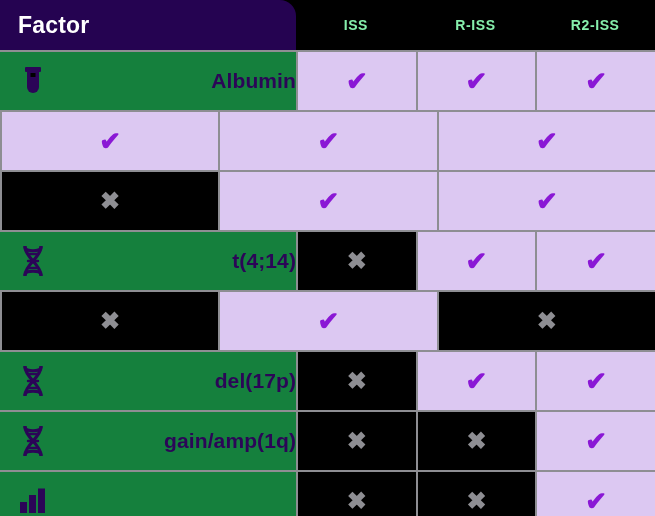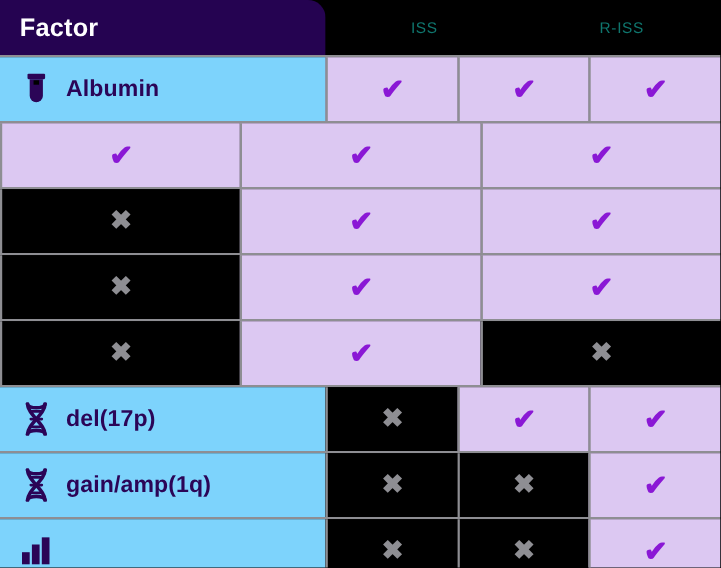--- a/index.html
+++ b/index.html
@@ -45,45 +45,46 @@
     letter-spacing: 0.2px;
   }
   .th-col {
     flex: 1 1 0;
     display: flex;
     align-items: center;
     justify-content: center;
     background: #000000;
   }
   .th-col-label {
-    color: #0f766e;
+    color: #86efac;
     font-size: 14px;
-    font-weight: normal;
+    font-weight: bold;
     letter-spacing: 0.6px;
   }
 
   
   .row {
     display: flex;
     height: 58px;
     align-items: stretch;
     border-top: 2px solid #8e8e93;
   }
   .row:first-child {
     border-top: 2px solid #8e8e93;
   }
 
   .cell-factor {
     width: 296px;
-    background: #7dd3fc;
+    background: #15803d;
     display: flex;
     align-items: center;
     box-sizing: border-box;
     padding-left: 18px;
     gap: 12px;
+    justify-content: space-between;
   }
   .factor-icon {
     width: 30px;
     height: 30px;
     flex: 0 0 30px;
     display: flex;
     align-items: center;
     justify-content: center;
   }
   .factor-icon svg { display: block; }
@@ -130,20 +131,23 @@
   <div class="thead">
     <div class="th-factor">
       <span class="th-factor-label">Factor</span>
     </div>
     <div class="th-col">
       <span class="th-col-label">ISS</span>
     </div>
     <div class="th-col">
       <span class="th-col-label">R-ISS</span>
     </div>
+    <div class="th-col">
+      <span class="th-col-label">R2-ISS</span>
+    </div>
   </div>
 
   <div id="tbody">
       <div class="row">
         <div class="cell-factor">
           <span class="factor-icon">
             <svg width="26" height="30" viewBox="0 0 26 30">
               <rect x="5" y="1" width="16" height="5" rx="1" fill="#2b0557"></rect>
               <path d="M7 6 h12 v15 a6 6 0 0 1 -12 0 Z" fill="#2b0557"></path>
               <rect x="10.5" y="7" width="5" height="4" fill="#000"></rect>
@@ -174,82 +178,96 @@
       </div>
       <div class="row">
         <div class="cell-mark no">
           <span class="glyph-cross">✖</span>
         </div>
         <div class="cell-mark yes">
           <span class="glyph-check">✔</span>
         </div>
         <div class="cell-mark yes">
           <span class="glyph-check">✔</span>
-        </div>
-      </div>
-      <div class="row">
-        <div class="cell-mark no">
-          <span class="glyph-cross">✖</span>
-        </div>
-        <div class="cell-mark yes">
-          <span class="glyph-check">✔</span>
-        </div>
-        <div class="cell-mark yes">
-          <span class="glyph-check">✔</span>
-        </div>
-      </div>
-      <div class="row">
-        <div class="cell-mark no">
-          <span class="glyph-cross">✖</span>
-        </div>
-        <div class="cell-mark yes">
-          <span class="glyph-check">✔</span>
-        </div>
-        <div class="cell-mark no">
-          <span class="glyph-cross">✖</span>
         </div>
       </div>
       <div class="row">
         <div class="cell-factor">
           <span class="factor-icon">
             <svg width="22" height="30" viewBox="0 0 22 30">
               <path d="M3 1 C3 6 19 6 19 1" stroke="#2b0557" stroke-width="3.2" fill="none" stroke-linecap="round"></path>
               <path d="M3 29 C3 24 19 24 19 29" stroke="#2b0557" stroke-width="3.2" fill="none" stroke-linecap="round"></path>
               <path d="M3 1 C3 11 19 19 19 29" stroke="#2b0557" stroke-width="3.2" fill="none" stroke-linecap="round"></path>
               <path d="M19 1 C19 11 3 19 3 29" stroke="#2b0557" stroke-width="3.2" fill="none" stroke-linecap="round"></path>
               <line x1="6" y1="8" x2="16" y2="8" stroke="#2b0557" stroke-width="2.4" stroke-linecap="round"></line>
               <line x1="6" y1="15" x2="16" y2="15" stroke="#2b0557" stroke-width="2.4" stroke-linecap="round"></line>
               <line x1="6" y1="22" x2="16" y2="22" stroke="#2b0557" stroke-width="2.4" stroke-linecap="round"></line>
             </svg>
           </span>
-          <span class="factor-label">del(17p)</span>
-        </div>
-        <div class="cell-mark no">
-          <span class="glyph-cross">✖</span>
-        </div>
-        <div class="cell-mark yes">
-          <span class="glyph-check">✔</span>
-        </div>
-        <div class="cell-mark yes">
-          <span class="glyph-check">✔</span>
+          <span class="factor-label">t(4;14)</span>
+        </div>
+        <div class="cell-mark no">
+          <span class="glyph-cross">✖</span>
+        </div>
+        <div class="cell-mark yes">
+          <span class="glyph-check">✔</span>
+        </div>
+        <div class="cell-mark yes">
+          <span class="glyph-check">✔</span>
+        </div>
+      </div>
+      <div class="row">
+        <div class="cell-mark no">
+          <span class="glyph-cross">✖</span>
+        </div>
+        <div class="cell-mark yes">
+          <span class="glyph-check">✔</span>
+        </div>
+        <div class="cell-mark no">
+          <span class="glyph-cross">✖</span>
         </div>
       </div>
       <div class="row">
         <div class="cell-factor">
           <span class="factor-icon">
             <svg width="22" height="30" viewBox="0 0 22 30">
               <path d="M3 1 C3 6 19 6 19 1" stroke="#2b0557" stroke-width="3.2" fill="none" stroke-linecap="round"></path>
               <path d="M3 29 C3 24 19 24 19 29" stroke="#2b0557" stroke-width="3.2" fill="none" stroke-linecap="round"></path>
               <path d="M3 1 C3 11 19 19 19 29" stroke="#2b0557" stroke-width="3.2" fill="none" stroke-linecap="round"></path>
               <path d="M19 1 C19 11 3 19 3 29" stroke="#2b0557" stroke-width="3.2" fill="none" stroke-linecap="round"></path>
               <line x1="6" y1="8" x2="16" y2="8" stroke="#2b0557" stroke-width="2.4" stroke-linecap="round"></line>
               <line x1="6" y1="15" x2="16" y2="15" stroke="#2b0557" stroke-width="2.4" stroke-linecap="round"></line>
               <line x1="6" y1="22" x2="16" y2="22" stroke="#2b0557" stroke-width="2.4" stroke-linecap="round"></line>
             </svg>
           </span>
+          <span class="factor-label">del(17p)</span>
+        </div>
+        <div class="cell-mark no">
+          <span class="glyph-cross">✖</span>
+        </div>
+        <div class="cell-mark yes">
+          <span class="glyph-check">✔</span>
+        </div>
+        <div class="cell-mark yes">
+          <span class="glyph-check">✔</span>
+        </div>
+      </div>
+      <div class="row">
+        <div class="cell-factor">
+          <span class="factor-icon">
+            <svg width="22" height="30" viewBox="0 0 22 30">
+              <path d="M3 1 C3 6 19 6 19 1" stroke="#2b0557" stroke-width="3.2" fill="none" stroke-linecap="round"></path>
+              <path d="M3 29 C3 24 19 24 19 29" stroke="#2b0557" stroke-width="3.2" fill="none" stroke-linecap="round"></path>
+              <path d="M3 1 C3 11 19 19 19 29" stroke="#2b0557" stroke-width="3.2" fill="none" stroke-linecap="round"></path>
+              <path d="M19 1 C19 11 3 19 3 29" stroke="#2b0557" stroke-width="3.2" fill="none" stroke-linecap="round"></path>
+              <line x1="6" y1="8" x2="16" y2="8" stroke="#2b0557" stroke-width="2.4" stroke-linecap="round"></line>
+              <line x1="6" y1="15" x2="16" y2="15" stroke="#2b0557" stroke-width="2.4" stroke-linecap="round"></line>
+              <line x1="6" y1="22" x2="16" y2="22" stroke="#2b0557" stroke-width="2.4" stroke-linecap="round"></line>
+            </svg>
+          </span>
           <span class="factor-label">gain/amp(1q)</span>
         </div>
         <div class="cell-mark no">
           <span class="glyph-cross">✖</span>
         </div>
         <div class="cell-mark no">
           <span class="glyph-cross">✖</span>
         </div>
         <div class="cell-mark yes">
           <span class="glyph-check">✔</span>

